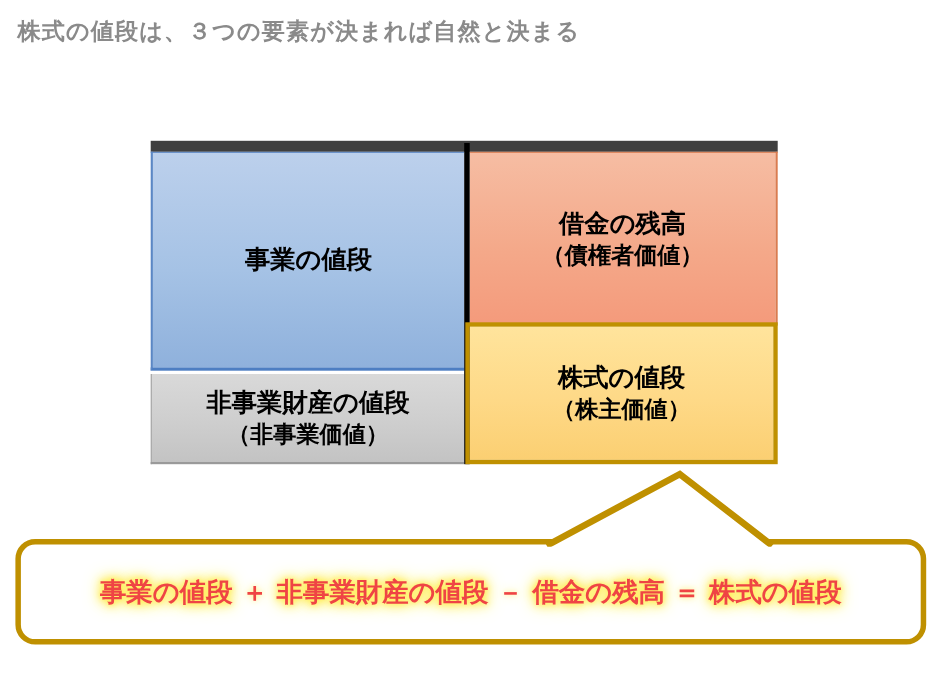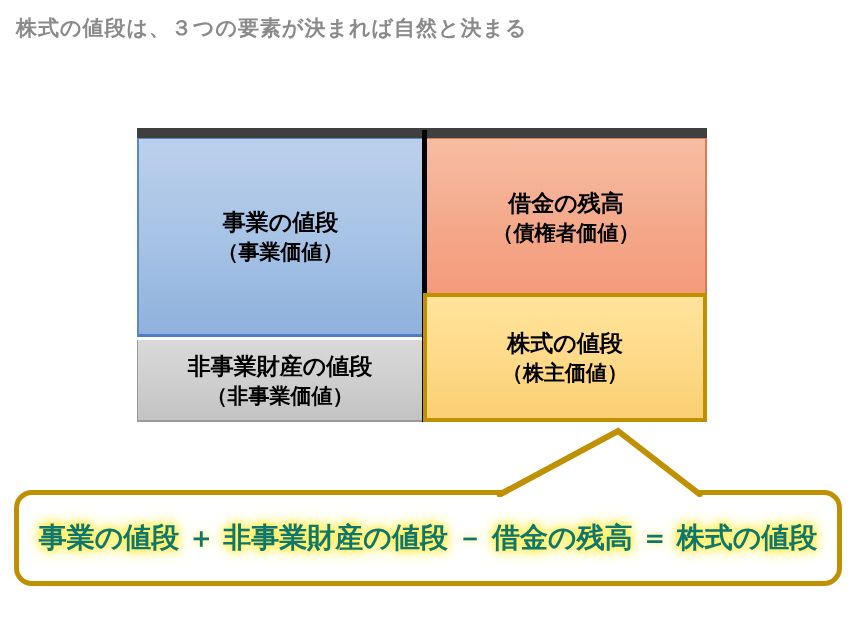--- a/index.html
+++ b/index.html
@@ -54,21 +54,21 @@
     border: 4px solid #bf9000;
     z-index: 3;
   }
 
   .callout {
     position: absolute; left: 14px; top: 490px; width: 828px; height: 96px;
     background: #ffffff; border: 5px solid #bf9000; border-radius: 18px;
     display: flex; align-items: center; justify-content: center;
     z-index: 1;
   }
-  .formula { font-size: 28px; font-weight: bold; color: #0f766e; white-space: nowrap; }
+  .formula { font-size: 24px; font-weight: bold; color: #ef4444; white-space: nowrap; }
   .formula .term {
     text-shadow: 0 0 4px #fff166, 0 0 8px #ffee55, 0 0 12px #ffee55, 0 0 16px #ffe94d;
   }
   .formula .op {
     margin: 0 8px;
     text-shadow: 0 0 5px #fff59a, 0 0 10px #fff08a;
   }
 
   .pointer-svg { position: absolute; left: 480px; top: 424px; width: 240px; height: 73px; z-index: 2; }
 </style>
@@ -79,21 +79,20 @@
 
   <div class="main-title">株式の値段は、３つの要素が決まれば自然と決まる</div>
 
 
   <div class="diagram">
     <div class="topbar"></div>
     <div class="divider"></div>
 
     <div class="quad quad-business">
       <div class="label">事業の値段</div>
-      <div class="sub">（事業価値）</div>
     </div>
 
     <div class="quad quad-nonbusiness">
       <div class="label">非事業財産の値段</div>
       <div class="sub">（非事業価値）</div>
     </div>
 
     <div class="quad quad-debt">
       <div class="label">借金の残高</div>
       <div class="sub">（債権者価値）</div>

